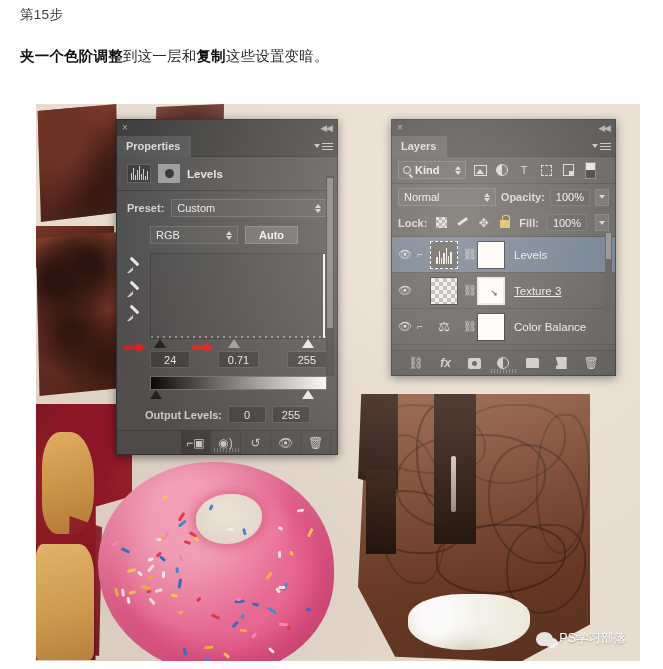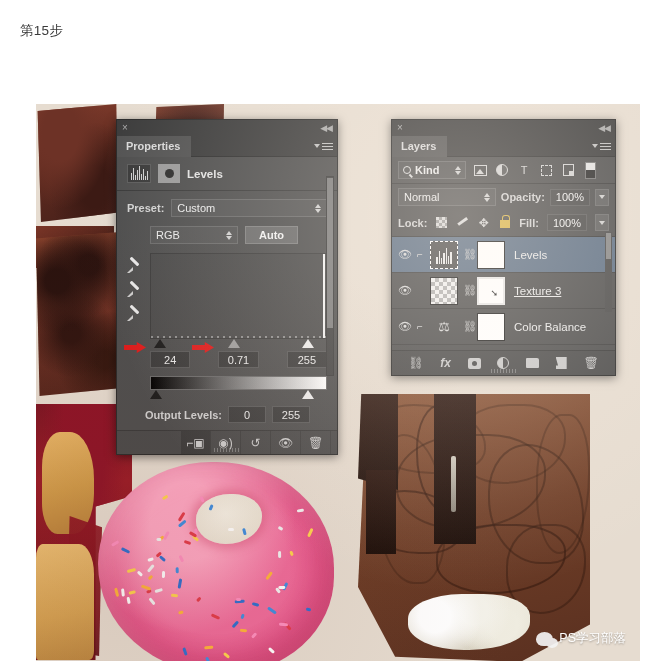--- a/index.html
+++ b/index.html
@@ -10,21 +10,21 @@
   }
   #page {
     position: relative;
     width: 663px; height: 669px;
     background: #ffffff;
     overflow: hidden;
   }
 
   
   .step-label {
-    position: absolute; left: 20px; top: 22px;
+    position: absolute; left: 20px; top: 6px;
     font-size: 13.5px; color: #3b3b3b; letter-spacing: .3px;
   }
   .step-desc {
     position: absolute; left: 20px; top: 47px;
     font-size: 14.5px; color: #2a2a2a; letter-spacing: .2px;
   }
   .step-desc b { font-weight: 700; color: #111; }
 
   
   #canvas {
@@ -493,20 +493,23 @@
     width: 12px; height: 10px; background: #f4f4f4; border-radius: 50%;
   }
 </style>
 </head>
 <body>
 
 <div id="page">
 
   <div class="step-label">第15步</div>
 
+  <div class="step-desc">
+    <b>夹一个色阶调整</b><span>到这一层和</span><b>复制</b><span>这些设置变暗。</span>
+  </div>
 
   <div id="canvas">
 
     <div class="photo choc-a"></div>
     <div class="photo choc-b"></div>
     <div class="photo choc-c"></div>
     <div class="photo choc-top"></div>
     <div class="photo choc-top-2"></div>
 
     <div class="photo jam"></div>

